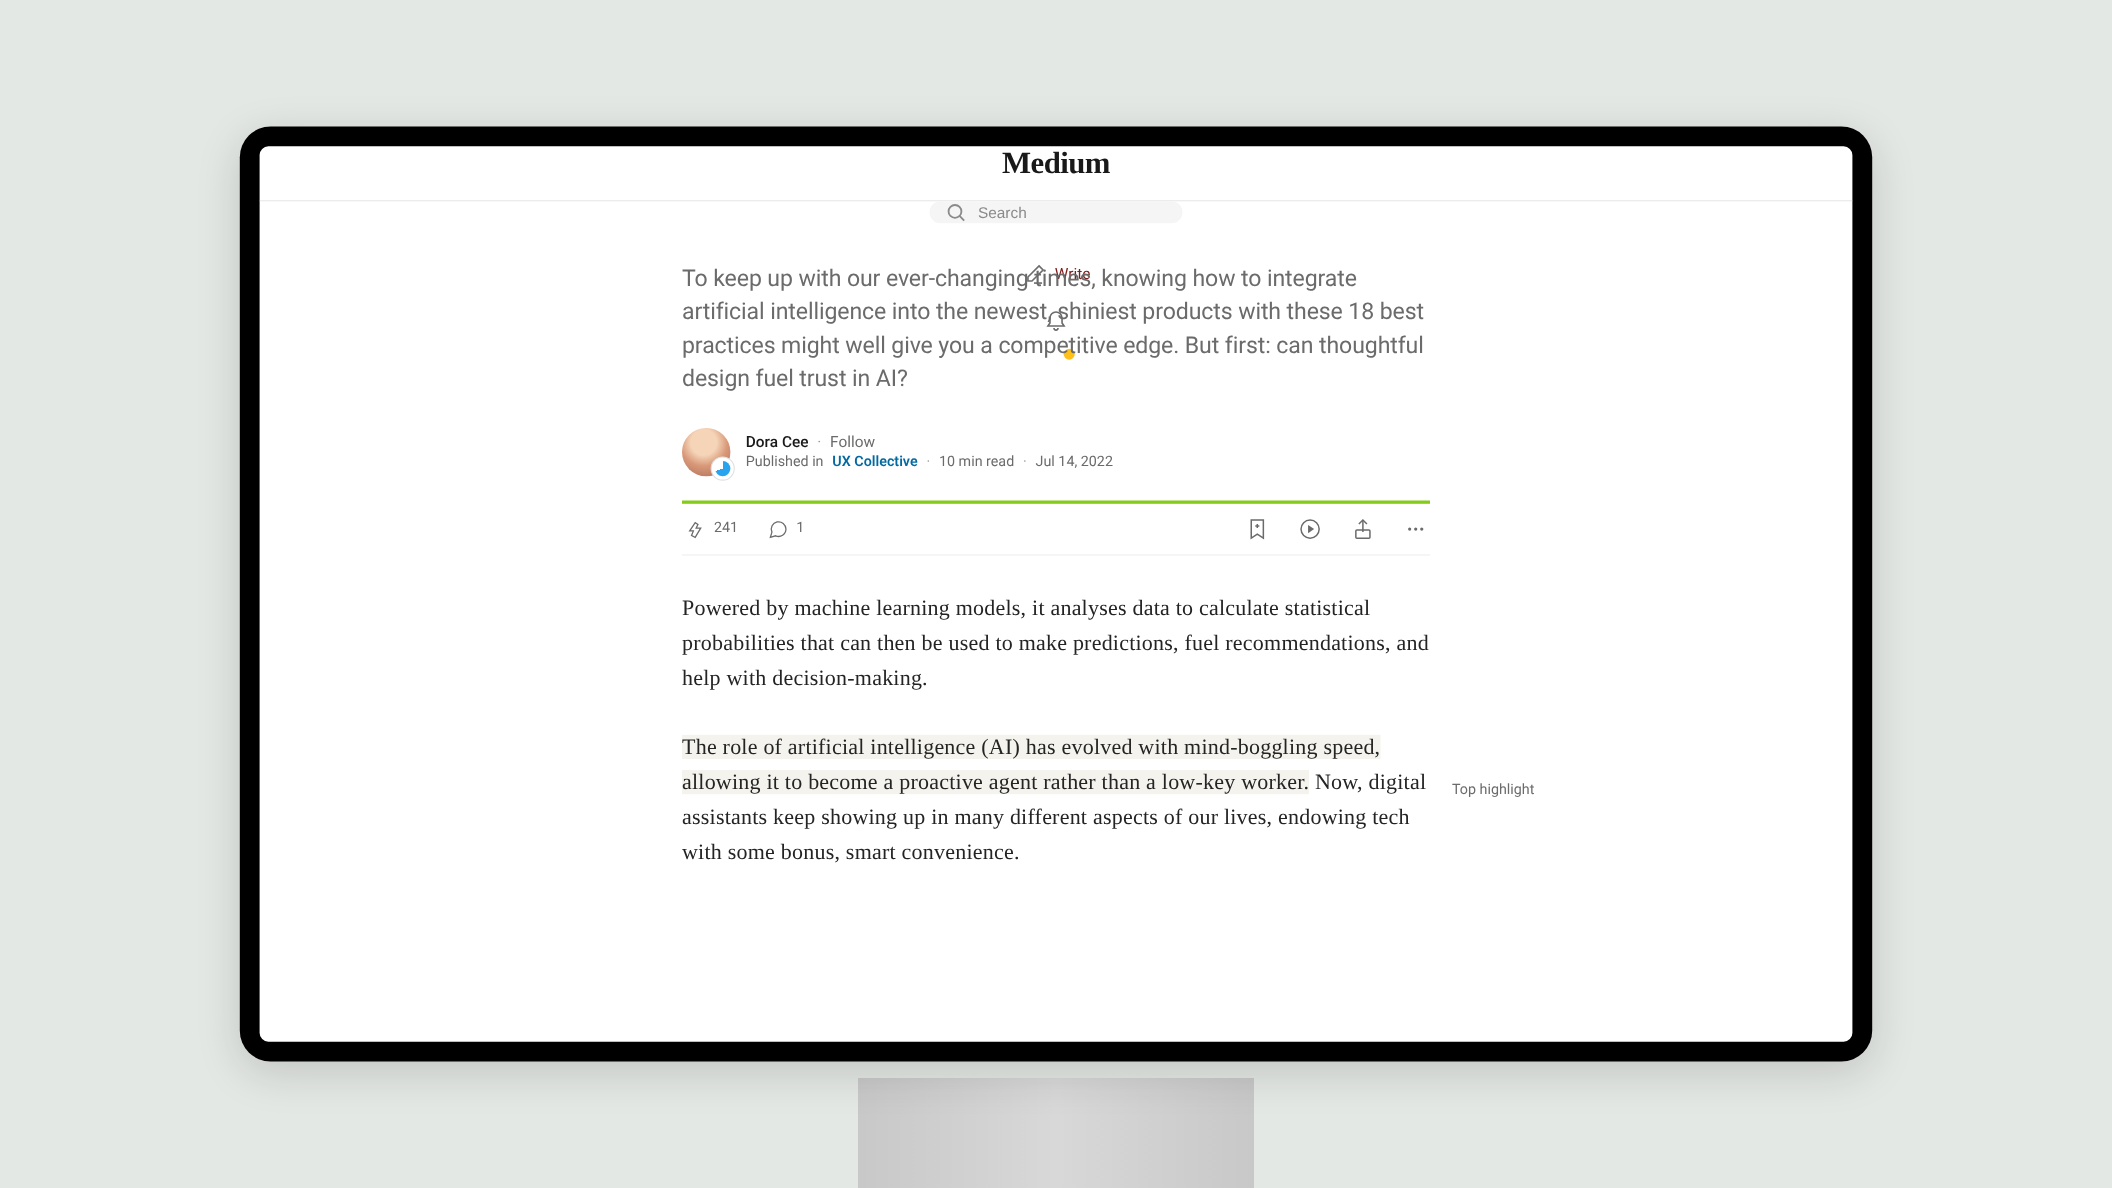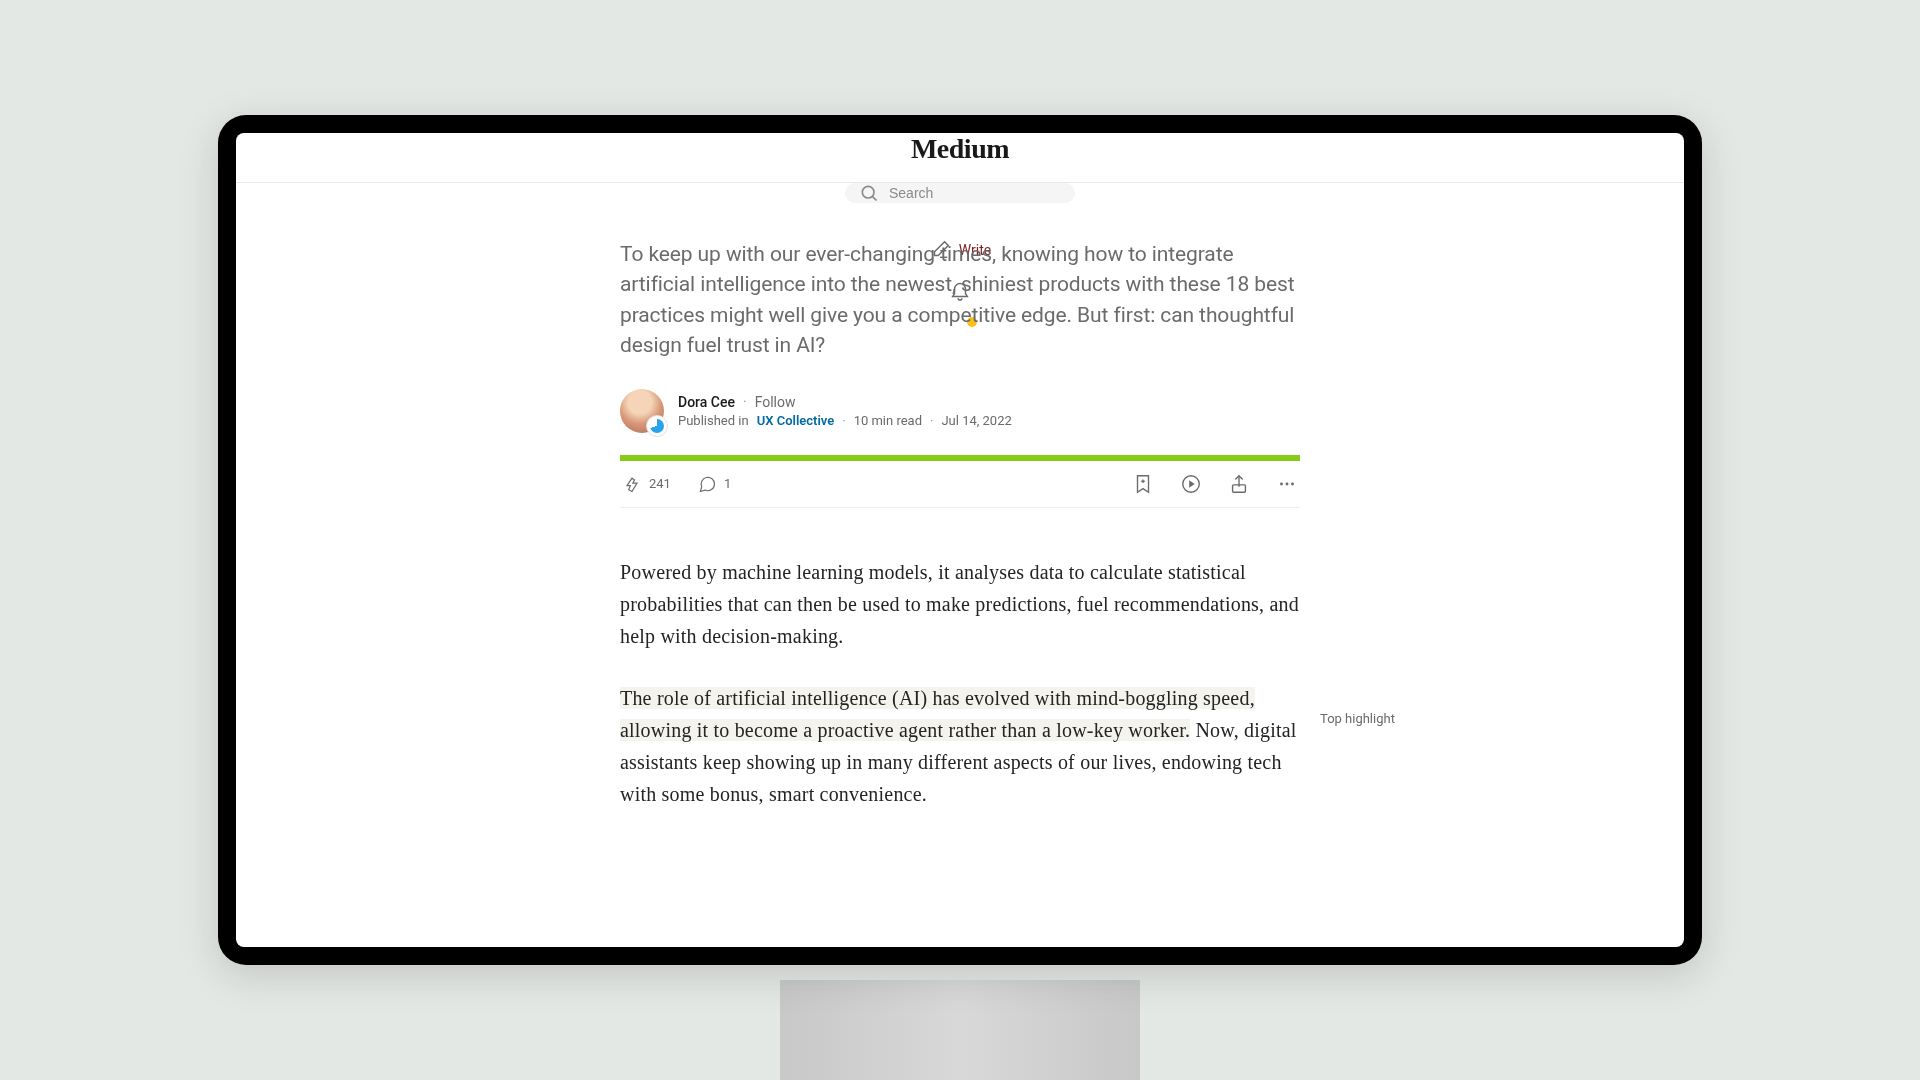--- a/index.html
+++ b/index.html
@@ -161,24 +161,24 @@
   .dot { color:#9a9a9a; }
   .follow { color:#6b6b6b; cursor:pointer; }
   .meta-line2 { color:#6b6b6b; font-size:13px; display:flex; gap:8px; align-items:center; }
   .pub-name { font-weight:600; color:#0369a1; }
 
   
   .action-bar {
     display:flex;
     align-items:center;
     justify-content:space-between;
-    border-top:6px solid #84cc16;
+    border-top:3px solid #84cc16;
     border-bottom:1px solid #eee;
     padding:12px 2px;
-    margin-bottom: 48px;
+    margin-bottom: 32px;
   }
   .action-left, .action-right { display:flex; align-items:center; gap:26px; }
   .stat { display:flex; align-items:center; gap:7px; color:#6b6b6b; font-size:13px; cursor:pointer; }
   .icon-btn { color:#6b6b6b; cursor:pointer; display:flex; align-items:center; }
 
   
   .body p {
     font-family: Georgia, "Times New Roman", serif;
     font-size: 20px;
     line-height: 1.6;

